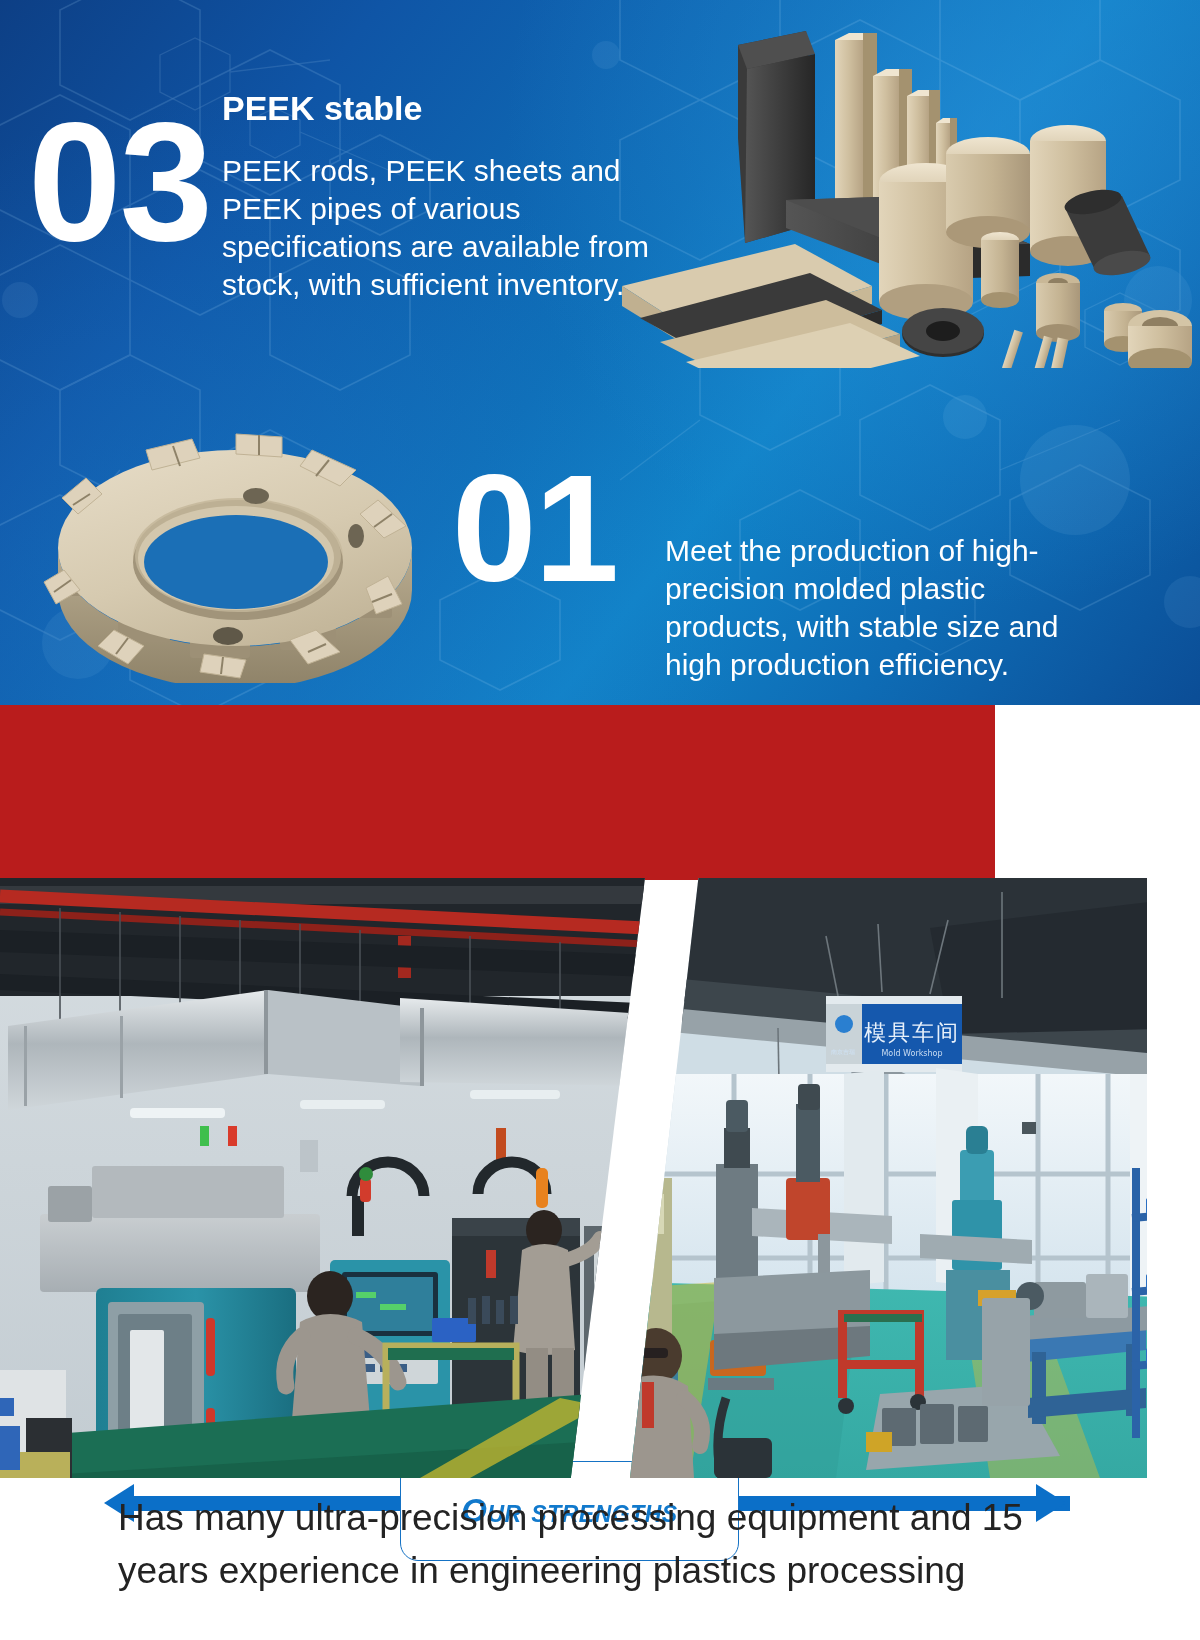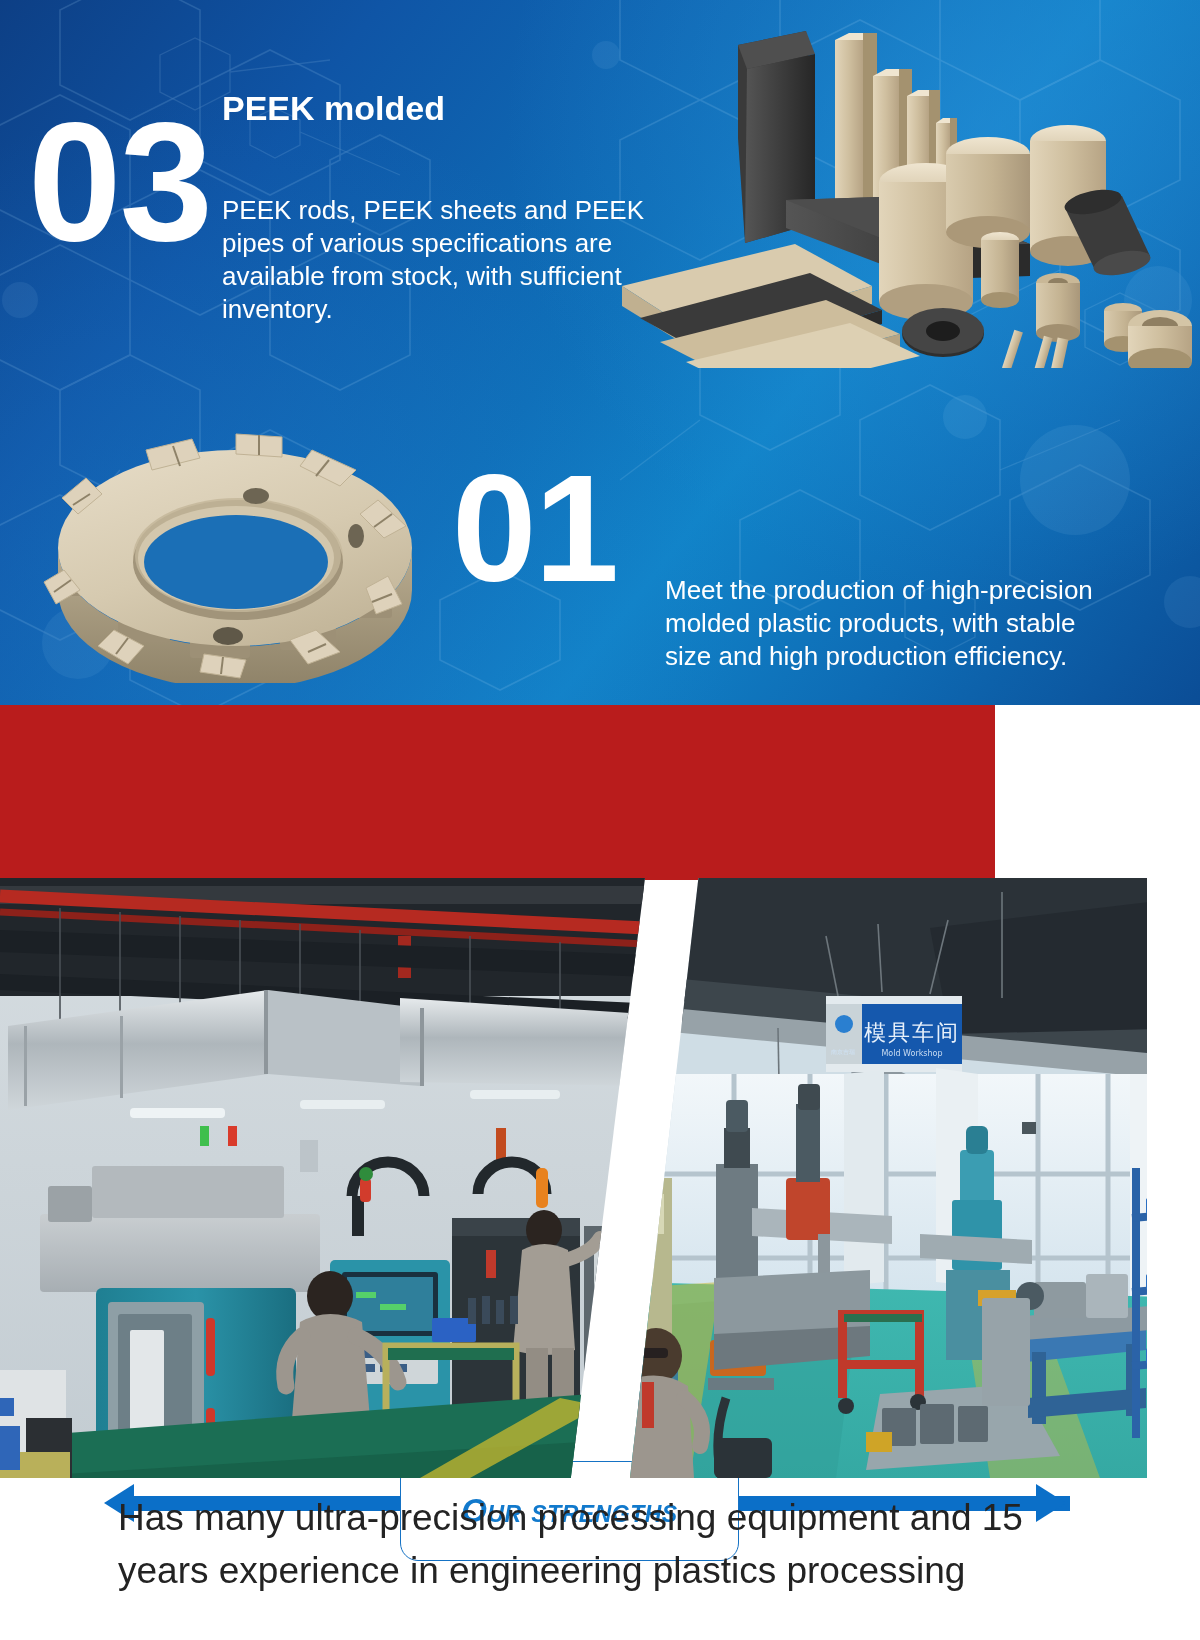--- a/index.html
+++ b/index.html
@@ -29,23 +29,22 @@
     letter-spacing:-2px; line-height:1;
   }
   .num03 { left:28px; top:98px; font-size:168px; }
   .num04 { left:452px; top:452px; font-size:152px; }
 
   .blk-title {
     position:absolute; color:#fff; font-weight:bold;
     font-size:34px; line-height:1.1;
   }
   .blk-body {
-    position:absolute; color:#fff; font-size:26px; line-height:1.27;
+    position:absolute; color:#fff; font-size:30px; line-height:1.27;
     font-weight:400;
-    margin-top:42px;
   }
   #t03 { left:222px; top:90px; }
   #b03 { left:222px; top:152px; width:430px; }
   #t04 { left:665px; top:452px; }
   #b04 { left:665px; top:532px; width:430px; }
 
   
   .products { position:absolute; left:610px; top:18px; width:590px; height:350px; }
 
   
@@ -132,21 +131,21 @@
         <circle cx="965" cy="417" r="22" fill="#a9d9f6"></circle>
         <circle cx="1075" cy="480" r="55" fill="#a9d9f6"></circle>
         <circle cx="1158" cy="300" r="34" fill="#9fd2f3"></circle>
         <circle cx="1190" cy="602" r="26" fill="#9fd2f3"></circle>
         <circle cx="20" cy="300" r="18" fill="#9fd2f3"></circle>
         <circle cx="606" cy="55" r="14" fill="#9fd2f3"></circle>
       </g>
     </svg>
 
     <div class="num num03">03</div>
-    <h2 class="blk-title" id="t03">PEEK molded</h2>
+    <h2 class="blk-title" id="t03">PEEK stable</h2>
     <p class="blk-body" id="b03">PEEK rods, PEEK sheets and PEEK pipes of various specifications are available from stock, with sufficient inventory.</p>
 
     <div class="products">
       <svg viewBox="0 0 590 350" width="590" height="350">
         <defs>
           <linearGradient id="gTan" x1="0" y1="0" x2="1" y2="0">
             <stop offset="0%" stop-color="#e2d5ba"></stop>
               <stop offset="50%" stop-color="#cfbf9f"></stop>
               <stop offset="100%" stop-color="#b6a384"></stop>
           </linearGradient>

